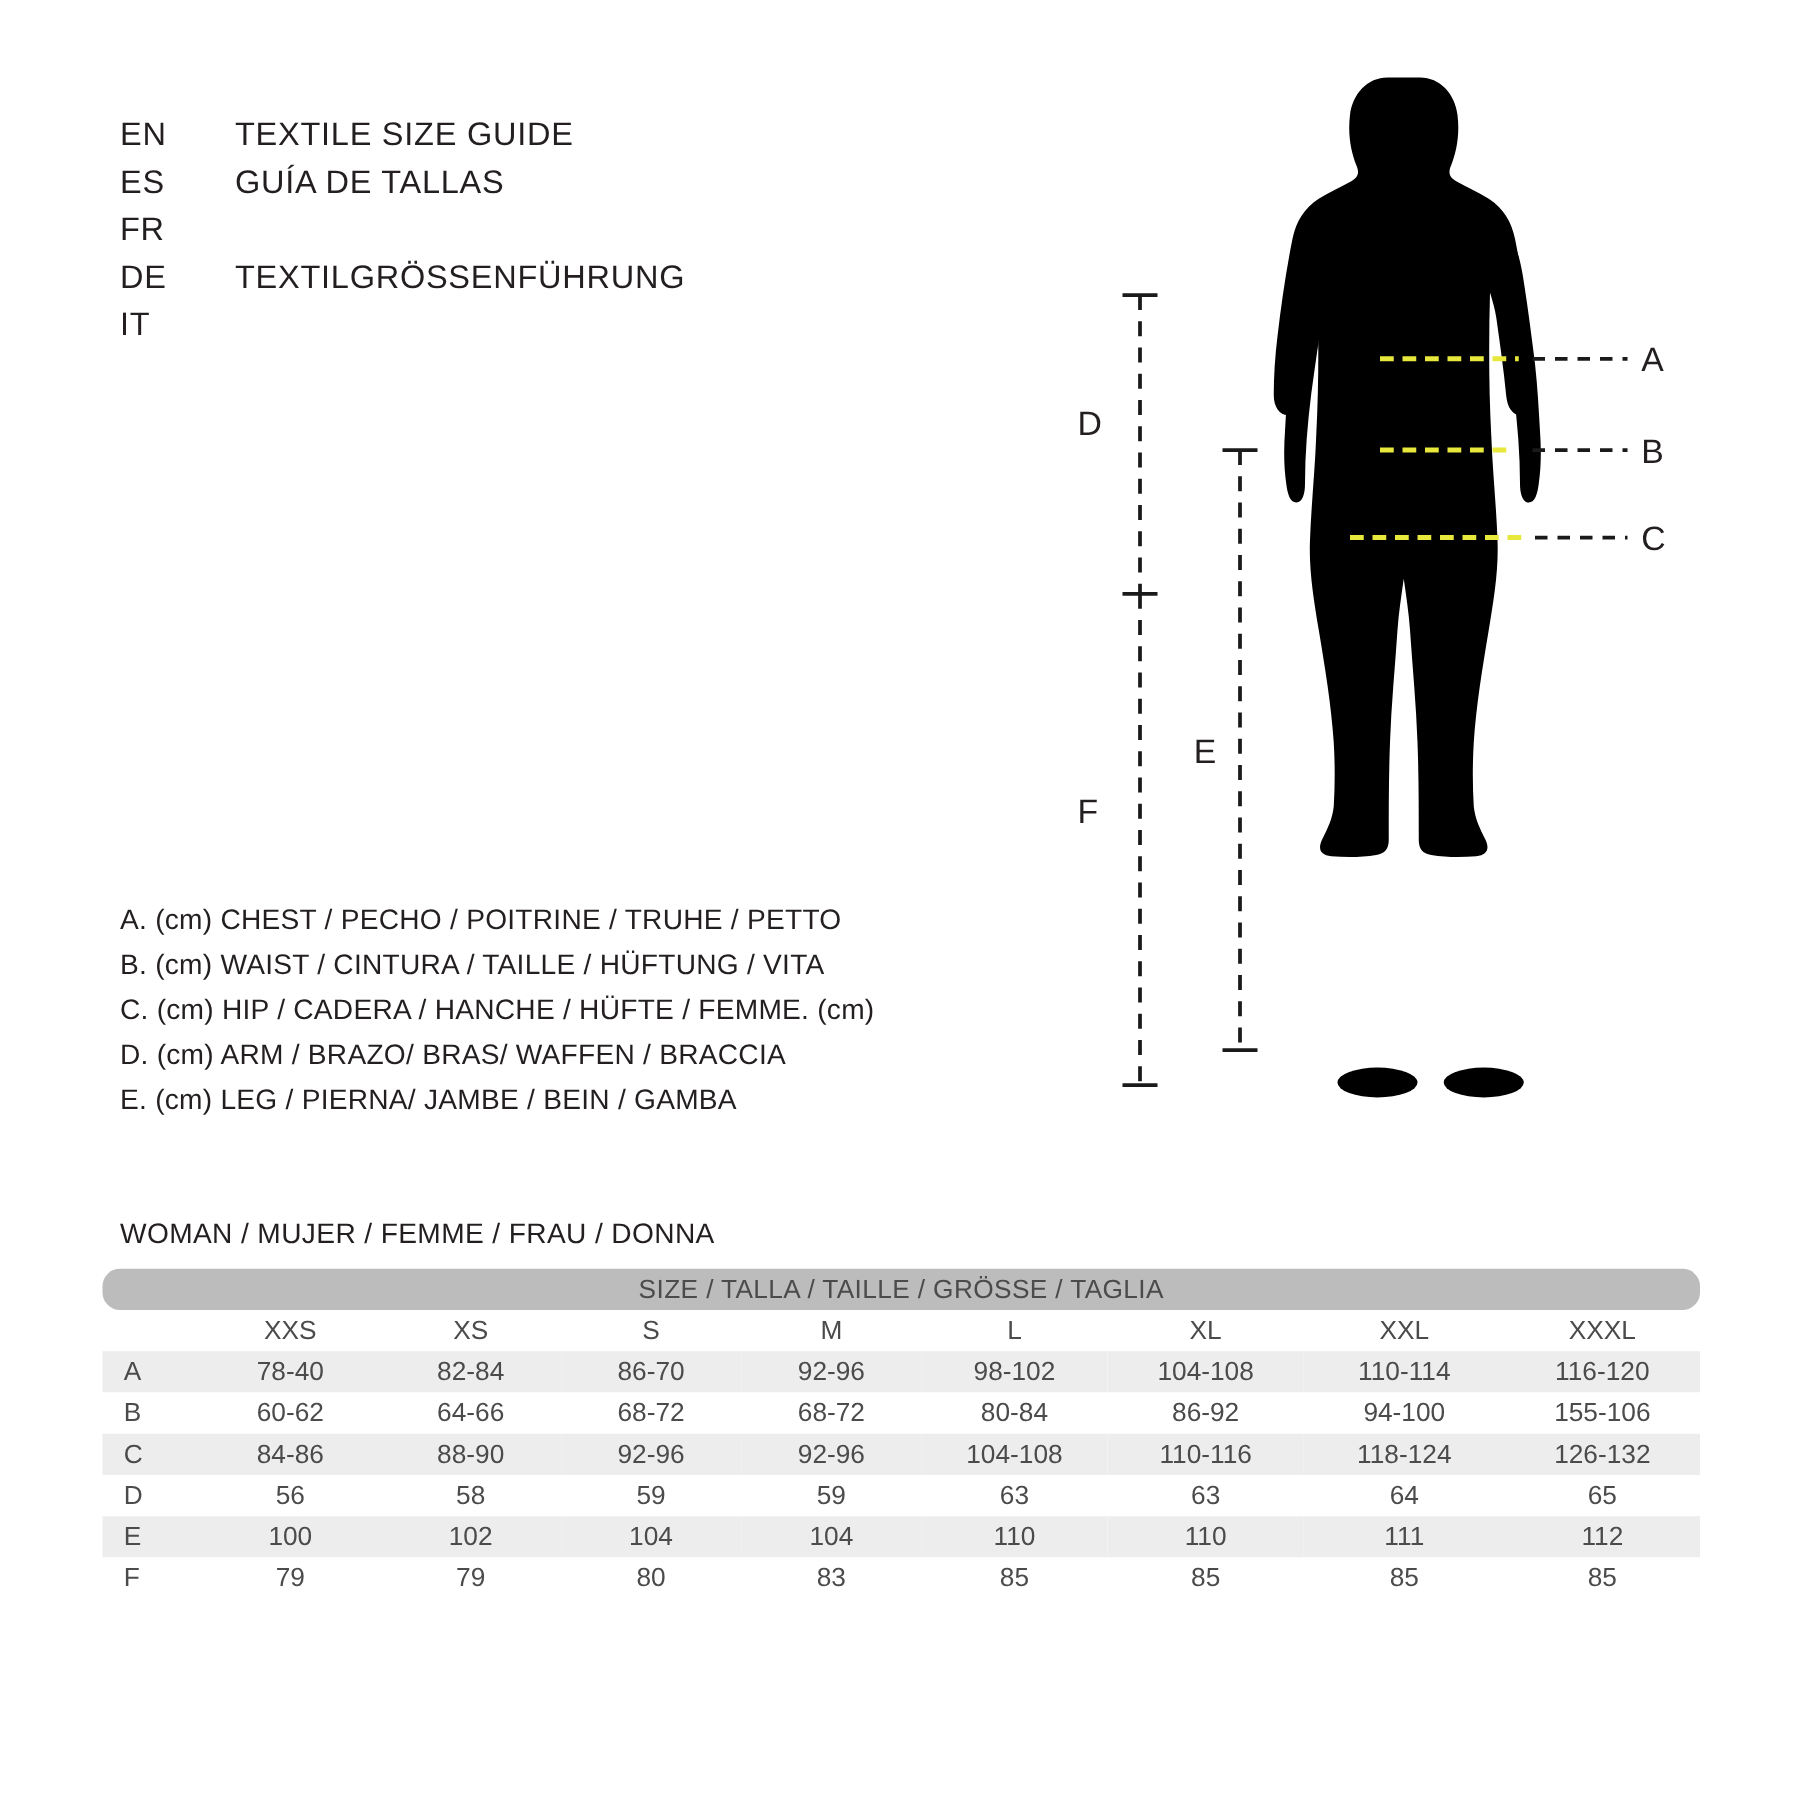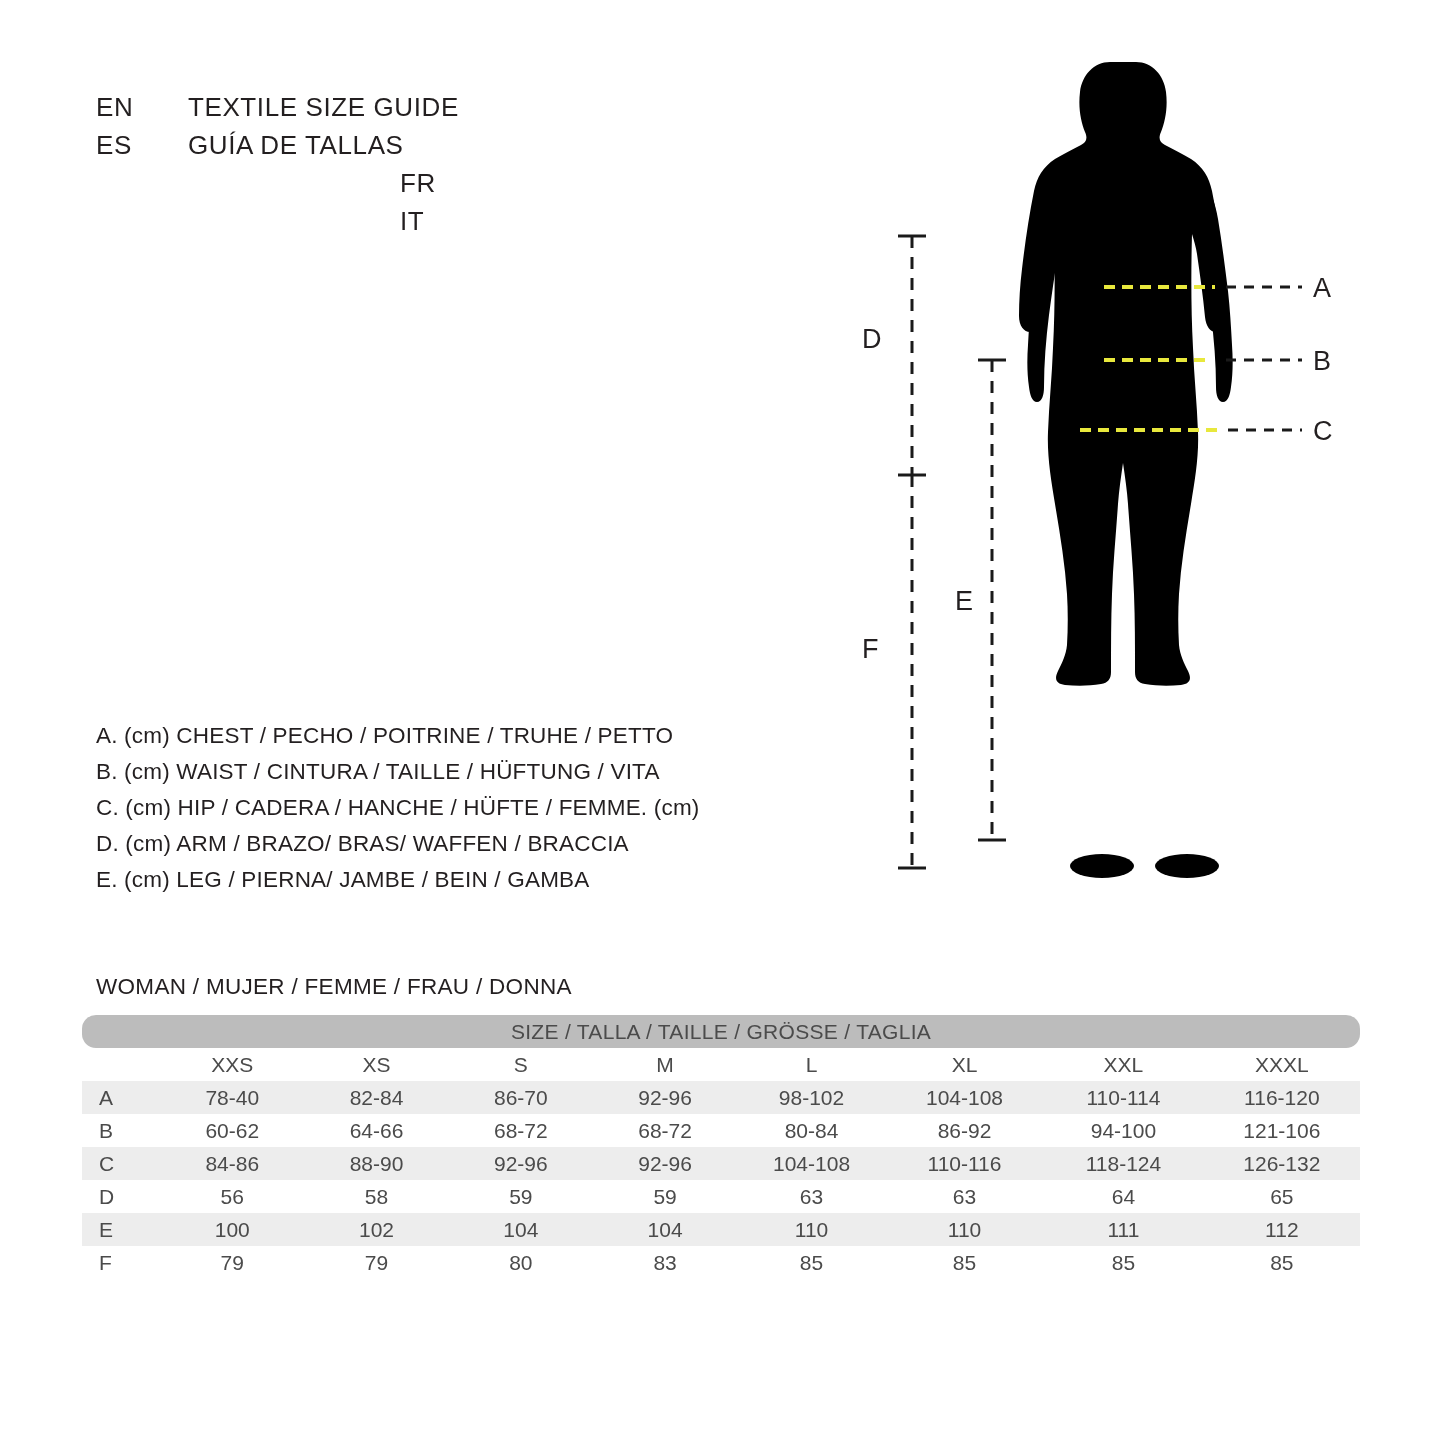--- a/index.html
+++ b/index.html
@@ -22,21 +22,20 @@
     left: 96px;
     top: 92px;
     width: 700px;
   }
   .title-row {
     display: flex;
     align-items: baseline;
     height: 38px;
     font-size: 26px;
     letter-spacing: 0.6px;
-    justify-content: center;
   }
   .title-lang {
     width: 92px;
     flex: 0 0 92px;
   }
   .title-text {
     flex: 1 1 auto;
   }
 
   
@@ -131,20 +130,24 @@
   <div class="title-row">
     <div class="title-lang">EN</div>
     <div class="title-text">TEXTILE SIZE GUIDE</div>
   </div>
   <div class="title-row">
     <div class="title-lang">ES</div>
     <div class="title-text">GUÍA DE TALLAS</div>
   </div>
   <div class="title-row">
     <div class="title-lang">FR</div>
+  </div>
+  <div class="title-row">
+    <div class="title-lang">DE</div>
+    <div class="title-text">TEXTILGRÖSSENFÜHRUNG</div>
   </div>
   <div class="title-row">
     <div class="title-lang">IT</div>
   </div>
 </div>
 
 <div class="figure-area">
   <svg width="560" height="880" viewBox="0 0 560 880">
 
     <g>
@@ -312,21 +315,21 @@
 
       <tr class="plain">
         <td class="col-label">B</td>
         <td>60-62</td>
         <td>64-66</td>
         <td>68-72</td>
         <td>68-72</td>
         <td>80-84</td>
         <td>86-92</td>
         <td>94-100</td>
-        <td>121-106</td>
+        <td>155-106</td>
       </tr>
 
       <tr class="shade">
         <td class="col-label">C</td>
         <td>84-86</td>
         <td>88-90</td>
         <td>92-96</td>
         <td>92-96</td>
         <td>104-108</td>
         <td>110-116</td>

